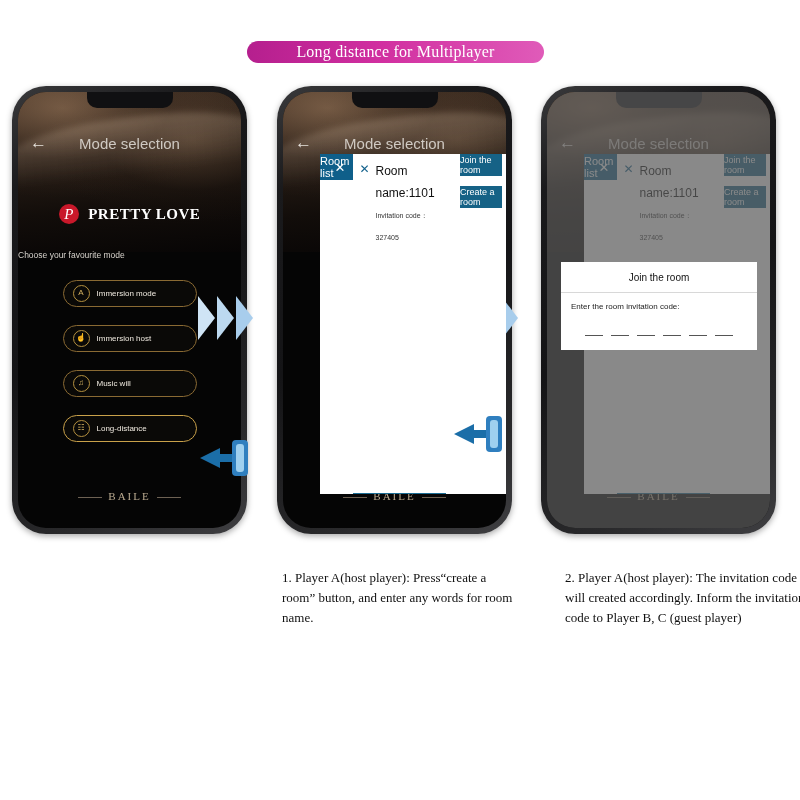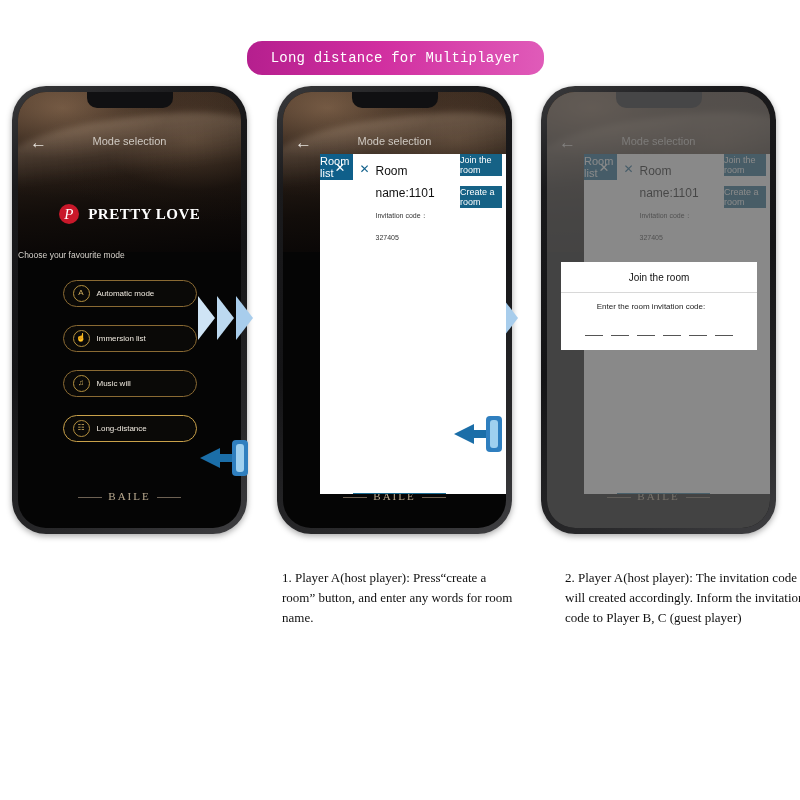--- a/index.html
+++ b/index.html
@@ -14,26 +14,26 @@
     font-family: "Liberation Sans", sans-serif;
     overflow: hidden;
   }
 
   
   .banner {
     position: absolute;
     left: 247px;
     top: 41px;
     width: 297px;
-    height: 34px;
+    height: 22px;
     border-radius: 15px;
     background: linear-gradient(90deg, #b51f8e 0%, #d12fa0 45%, #e05bb9 100%);
     color: #ffffff;
-    font-size: 14px;
-    font-family: Liberation Mono, monospace;
+    font-size: 16px;
+    font-family: Liberation Serif, serif;
     display: flex;
     align-items: center;
     justify-content: center;
     letter-spacing: .2px;
   }
 
   
   .phone {
     position: absolute;
     top: 86px;
@@ -97,21 +97,21 @@
     font-size: 17px;
     line-height: 1;
     z-index: 6;
   }
   .app-title {
     position: absolute;
     left: 0; right: 0;
     top: 43px;
     text-align: center;
     color: #cfc9c2;
-    font-size: 11px;
+    font-size: 15px;
     z-index: 6;
   }
 
   
   .brand {
     position: absolute;
     left: 0; right: 0;
     top: 112px;
     text-align: center;
     z-index: 5;
@@ -306,21 +306,20 @@
     text-align: center;
     font-size: 10px;
     color: #111;
     padding-bottom: 9px;
     border-bottom: 1px solid #d8d8d8;
   }
   .join-label {
     font-size: 8px;
     color: #222;
     padding: 9px 26px 0 10px;
-    text-align: center;
   }
   .code-slots {
     display: flex;
     justify-content: center;
     gap: 8px;
     padding: 14px 10px 0 10px;
   }
   .code-slots i {
     display: block;
     width: 18px;
@@ -381,25 +380,25 @@
     <div class="brand">
       <span class="brand-mark">P</span>
       <span class="brand-text">PRETTY LOVE</span>
     </div>
 
     <div class="choose-text">Choose your favourite mode</div>
 
     <div class="modes">
       <div class="mode-btn">
         <span class="mode-ico">A</span>
-        <span class="mode-label">Automatic mode</span>
+        <span class="mode-label">Immersion mode</span>
       </div>
       <div class="mode-btn">
         <span class="mode-ico">☝</span>
-        <span class="mode-label">Immersion list</span>
+        <span class="mode-label">Immersion host</span>
       </div>
       <div class="mode-btn">
         <span class="mode-ico">♫</span>
         <span class="mode-label">Music will</span>
       </div>
       <div class="mode-btn selected">
         <span class="mode-ico">☷</span>
         <span class="mode-label">Long-distance</span>
       </div>
     </div>

